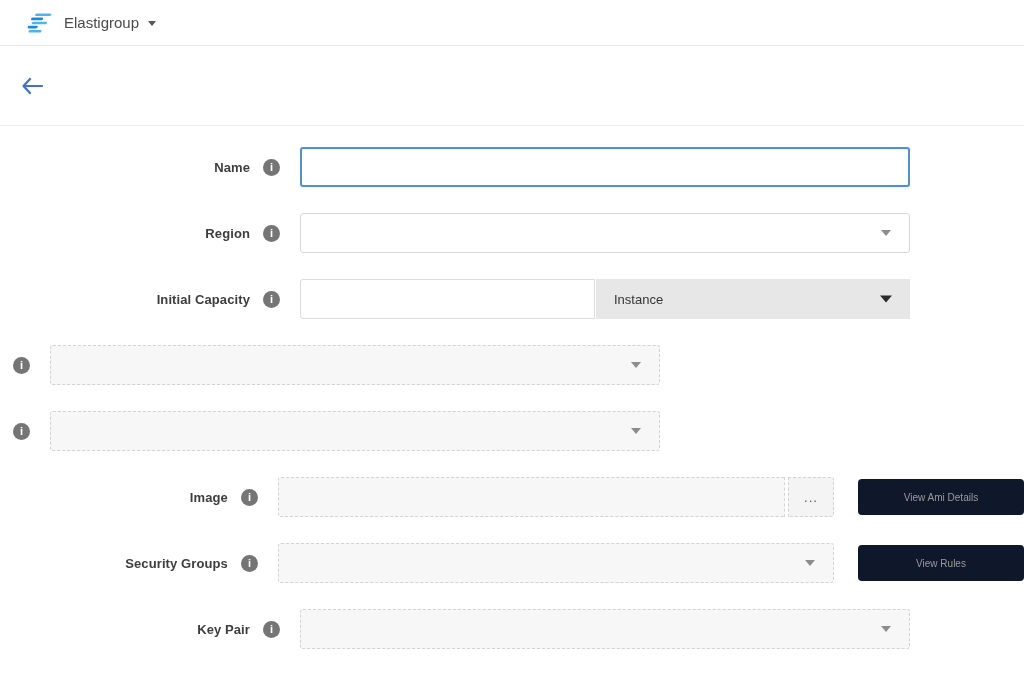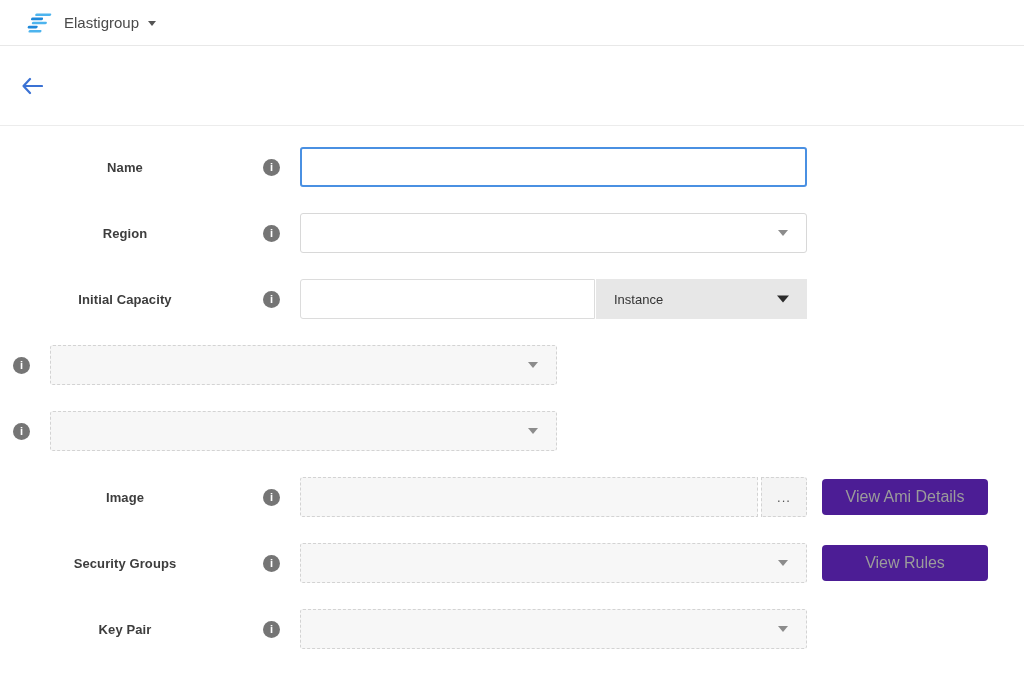--- a/index.html
+++ b/index.html
@@ -47,35 +47,35 @@
     width:122px; text-align:center;
     font-size:15px; color:#2e2e2e;
     cursor:pointer; white-space:nowrap;
   }
   .tab.active { color:#6cb8f6; }
 
   
   .form { padding-top:21px; }
   .row { display:flex; align-items:center; height:40px; margin-bottom:26px; }
   .label {
-    width:250px; text-align:center;
+    width:250px; text-align:right;
     font-size:13px; font-weight:bold; color:#3d3d3d;
     letter-spacing:.1px;
   }
   .info {
     width:17px; height:17px; flex:none;
     margin-left:13px;
     border-radius:50%;
     background:#757575; color:#fff;
     font-size:11px; font-weight:bold; font-style:normal;
     display:flex; align-items:center; justify-content:center;
     cursor:pointer; user-select:none;
   }
   .field {
-    margin-left:20px; width:507px; height:40px;
+    margin-left:20px; width:610px; height:40px;
     display:flex; align-items:center; position:relative;
   }
 
   .text-input {
     width:100%; height:100%;
     border:2px solid #4a90e2; border-radius:3px;
     padding:0 12px; font-size:14px; outline:none;
     font-family:"Liberation Sans", sans-serif;
   }
   .select {
@@ -128,23 +128,23 @@
   .img-more {
     width:46px; height:100%;
     border:1px dashed #d3d3d3; border-radius:0 3px 3px 0;
     background:#f4f4f4;
     display:flex; align-items:center; justify-content:center;
     color:#555; font-size:13px; letter-spacing:1px;
     cursor:pointer;
   }
 
   .side-btn {
-    margin-left:15px; width:166px; height:36px; flex:none;
-    background:#4c1d95; border:none; border-radius:4px;
-    color:#9b9b9b; font-size:16px;
+    margin-left:24px; width:166px; height:36px; flex:none;
+    background:#0f172a; border:none; border-radius:4px;
+    color:#9b9b9b; font-size:10px;
     font-family:"Liberation Sans", sans-serif;
     cursor:pointer;
   }
 </style>
 </head>
 <body>
 
 <div class="topbar">
   <div class="brand">
     <svg class="logo" viewBox="0 0 26 22">

